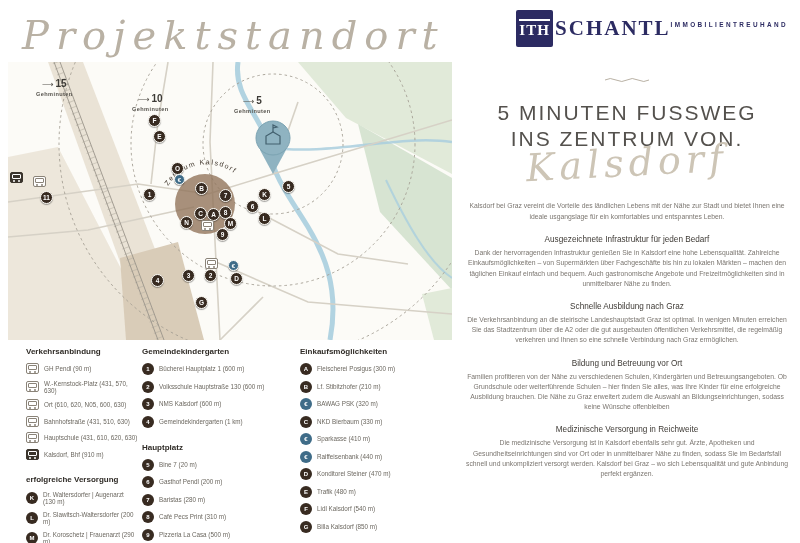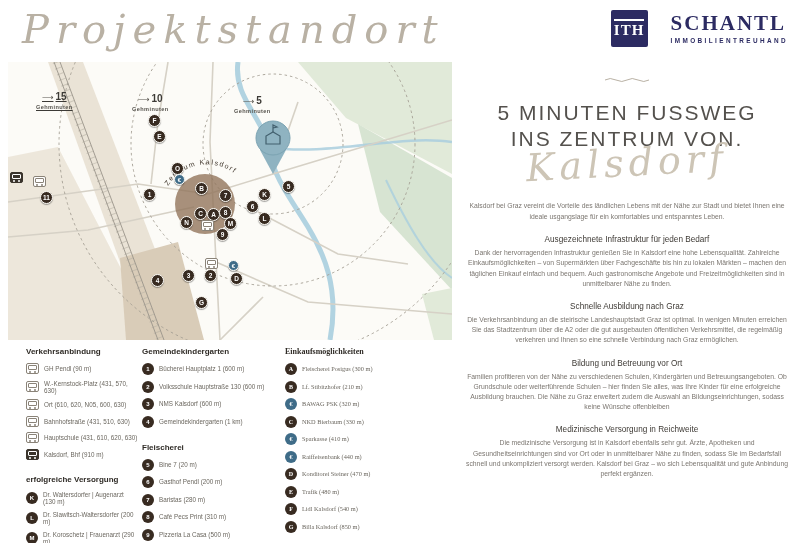--- a/index.html
+++ b/index.html
@@ -1,32 +1,32 @@
 <!DOCTYPE html>
 <html><head>
 <meta charset="utf-8">
 <style>
   * { margin:0; padding:0; box-sizing:border-box; }
   html,body { width:800px; height:543px; background:#ffffff; overflow:hidden;
               font-family:"Liberation Sans", sans-serif; }
   .page { position:relative; width:800px; height:543px; background:#ffffff; }
 
   
-  .script-title { position:absolute; left:22px; top:6px;
+  .script-title { position:absolute; left:22px; top:12px;
     font-family:"DejaVu Serif", serif; font-style:italic; font-weight:300;
     font-size:40px; letter-spacing:7px; color:#b9b1a4; }
 
   
-  .logo { position:absolute; right:12px; top:10px; display:flex; align-items:center; gap:23px;margin-left:32px; }
+  .logo { position:absolute; right:12px; top:10px; display:flex; align-items:center; gap:2px;margin-left:32px; }
   .logo-mark { width:37px; height:37px; background:#2c2b62; color:#ffffff;
     display:flex; align-items:center; justify-content:center;
     font-family:"Liberation Serif", serif; font-weight:bold; font-size:15px;
     letter-spacing:1px; border-radius:2px; }
   .logo-mark span { border-top:2px solid #fff; padding-top:1px; }
-  .logo-text { display:flex; flex-direction:column;justify-content:space-between; }
+  .logo-text { display:flex; flex-direction:row;justify-content:space-between; }
   .logo-name { font-family:"Liberation Serif", serif; font-weight:bold;
     font-size:21px; color:#2c2b62; letter-spacing:2px; line-height:1; }
   .logo-sub { font-size:6.4px; color:#2c2b62; letter-spacing:2.4px; margin-top:3px; font-weight:bold; }
 
   
   .map { position:absolute; left:8px; top:62px; width:444px; height:278px;
     background:#fcfbf7; overflow:hidden; }
   .map svg.base { position:absolute; left:0; top:0; }
   .walk { position:absolute; text-align:center; color:#3c3a36; z-index:4; }
   .walk .arrow { font-size:8px; color:#55524c; margin-right:2px; }
@@ -47,21 +47,21 @@
     margin:1px 0 0 2px; box-shadow:5px 0 0 #8a8378; }
   .marker.train { background:#3a342c; border-color:#3a342c; }
   .marker.train::before { border-color:#fff; }
   .marker.train::after { background:#fff; box-shadow:5px 0 0 #fff; }
 
   
   .legend { position:absolute; top:347px; left:0; width:455px; }
   .col { position:absolute; top:0; }
   .col1 { left:26px; width:112px; }
   .col2 { left:142px; width:134px; }
-  .col3 { left:285px; width:162px;font-family:Liberation Serif, serif; }
+  .col3 { left:300px; width:162px; }
   .sec-title { font-size:8px; font-weight:bold; color:#2f2b26; margin-bottom:7px; }
   .sec { margin-bottom:0; }
   .sec + .sec { margin-top:15px; }
   .li { display:flex; align-items:center; gap:5px; margin-bottom:5.5px; }
   .badge { flex:0 0 auto; width:12px; height:12px; border-radius:50%; background:#382b21;
     color:#fff; font-size:6px; font-weight:bold; display:flex; align-items:center;
     justify-content:center; }
   .badge.euro { background:#3f6c88; }
   .badge.bus, .badge.train { border-radius:2px; background:#fff; border:1px solid #8a8378;
     width:13px; height:11px; display:block; }
@@ -152,21 +152,21 @@
 
       <g>
         <path d="M252,88 L278,88 L265,112 Z" fill="#8fb3c1"></path>
         <circle cx="265" cy="76" r="17" fill="#8fb3c1"></circle>
         <circle cx="265" cy="76" r="17" fill="none" stroke="#7ba3b2" stroke-width="1"></circle>
         <path d="M258,82 L272,82 L272,74 L265,70 L258,74 Z" fill="none" stroke="#43606e" stroke-width="1.2"></path>
         <path d="M265,70 L265,63 L269,65 L265,66" fill="none" stroke="#43606e" stroke-width="1.2"></path>
       </g>
     </svg>
 
-    <div class="walk" style="left:28px; top:24px;text-decoration:underline;">
+    <div class="walk" style="left:28px; top:11px;">
       <span class="arrow">⟶</span><span class="num">15</span>
       <div class="unit">Gehminuten</div>
     </div>
     <div class="walk" style="left:124px; top:26px;text-align:center;">
       <span class="arrow">⟶</span><span class="num">10</span>
       <div class="unit">Gehminuten</div>
     </div>
     <div class="walk" style="left:226px; top:28px;">
       <span class="arrow">⟶</span><span class="num">5</span>
       <div class="unit">Gehminuten</div>
@@ -264,21 +264,21 @@
         <div class="li">
             <span class="badge">3</span>
             <span class="lb">NMS Kalsdorf (600 m)</span>
           </div>
         <div class="li">
             <span class="badge">4</span>
             <span class="lb">Gemeindekindergarten (1 km)</span>
           </div>
       </div>
       <div class="sec">
-        <div class="sec-title">Fleischerei</div>
+        <div class="sec-title">Hauptplatz</div>
         <div class="li">
             <span class="badge">5</span>
             <span class="lb">Bine 7 (20 m)</span>
           </div>
         <div class="li">
             <span class="badge">6</span>
             <span class="lb">Gasthof Pendl (200 m)</span>
           </div>
         <div class="li">
             <span class="badge">7</span>

